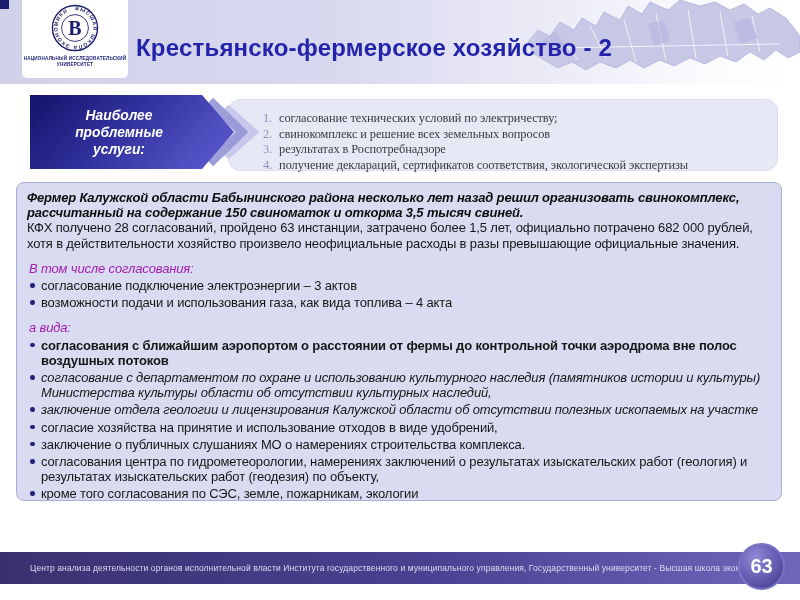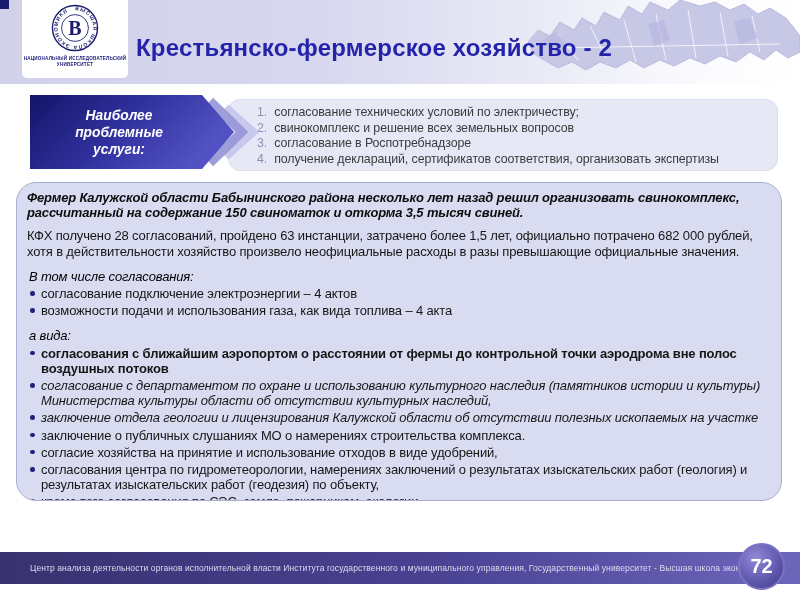--- a/index.html
+++ b/index.html
@@ -27,46 +27,46 @@
   .title{
     position:absolute;left:132px;top:30px;margin:4px;font-size:24px;font-weight:bold;
     color:#2323ab;letter-spacing:.2px;z-index:2;
   }
 
   
   .services-box{
     position:absolute;left:228px;top:99px;width:550px;height:72px;background:#e7e8f6;
     border:1px solid #dcdeef;border-radius:12px;box-sizing:border-box;
   }
-  .services-list{margin:0;padding:5px 8px 0 28px;list-style:none;counter-reset:svc;}
+  .services-list{margin:6px;padding:5px 8px 0 28px;list-style:none;counter-reset:svc;font-family:Liberation Serif, serif;}
   .services-list li{
     counter-increment:svc;font-size:12.4px;line-height:15.5px;color:#3b3b3d;
     letter-spacing:-.1px;white-space:nowrap;
   }
   .services-list li::before{content:counter(svc) ".";color:#8b90ba;margin-right:7px;}
 
   .banner{position:absolute;left:30px;top:95px;width:240px;height:74px;z-index:3;}
   .banner svg{position:absolute;left:0;top:0;}
   .banner-label{
     position:absolute;left:0;top:0;width:178px;height:74px;display:flex;align-items:center;
     justify-content:center;text-align:center;color:#ffffff;font-weight:bold;font-style:italic;
     font-size:13.8px;line-height:17px;padding:0 32px;box-sizing:border-box;
   }
 
   
   .case{
     position:absolute;left:16px;top:182px;width:766px;height:319px;background:#d9dcf1;
-    border:1px solid #a9afd3;border-radius:20px;box-sizing:border-box;
+    border:1px solid #a9afd3;border-radius:8px;box-sizing:border-box;
     padding:7px 14px 4px 10px;overflow:hidden;color:#161616;
     font-size:13px;line-height:15.2px;letter-spacing:-.15px;
   }
   .intro{margin:0 0 4px 0;}
   .intro-bold{display:block;font-weight:bold;font-style:italic;color:#0d0d0d;}
-  .intro-rest{display:block;margin-top:8px;}
-  .group-label{margin:10px 0 2px 2px;color:#000000;font-style:italic;}
+  .intro-rest{display:block;}
+  .group-label{margin:10px 0 2px 2px;color:#a21caf;font-style:italic;}
   .bullets{list-style:none;margin:0;padding:0;}
   .bullets li{position:relative;padding-left:14px;margin:0 0 2px 0;}
   .bullets li::before{
     content:"";position:absolute;left:3px;top:5px;width:4.5px;height:4.5px;border-radius:50%;
     background:#23237c;
   }
   .bullets li.b{font-weight:bold;}
   .bullets li.i{font-style:italic;}
 
   
@@ -117,22 +117,22 @@
 
     <h1 class="title">Крестьянско-фермерское хозяйство - 2</h1>
   </header>
   <div class="corner-sq"></div>
 
   <section>
     <div class="services-box">
       <ol class="services-list">
         <li>согласование технических условий по электричеству;</li>
         <li>свинокомплекс и решение всех земельных вопросов</li>
-        <li>согласование в Роспотребнадзоре</li>
-        <li>получение деклараций, сертификатов соответствия, организовать экспертизы</li>
+        <li>результатах в Роспотребнадзоре</li>
+        <li>получение деклараций, сертификатов соответствия, экологической экспертизы</li>
       </ol>
     </div>
 
     <div class="banner">
       <svg width="240" height="74" viewBox="0 0 240 74" aria-hidden="true">
         <defs>
           <linearGradient id="arrowGrad" x1="0" y1="0" x2="1" y2="0.35">
             <stop offset="0" stop-color="#14146a"></stop>
             <stop offset="0.55" stop-color="#3232a0"></stop>
             <stop offset="1" stop-color="#5252c4"></stop>
@@ -147,36 +147,36 @@
   </section>
 
   <section class="case">
     <p class="intro">
       <span class="intro-bold">Фермер Калужской области Бабынинского района несколько лет назад решил организовать свинокомплекс, рассчитанный на содержание 150 свиноматок и откорма 3,5 тысяч свиней.</span>
       <span class="intro-rest">КФХ получено 28 согласований, пройдено 63 инстанции, затрачено более 1,5 лет, официально потрачено 682 000 рублей, хотя в действительности хозяйство произвело неофициальные расходы в разы превышающие официальные значения.</span>
     </p>
 
     <p class="group-label">В том числе согласования:</p>
     <ul class="bullets">
-      <li class="n">согласование подключение электроэнергии – 4 актов</li>
+      <li class="n">согласование подключение электроэнергии – 3 актов</li>
       <li class="n">возможности подачи и использования газа, как вида топлива – 4 акта</li>
     </ul>
 
     <p class="group-label">а вида:</p>
     <ul class="bullets">
       <li class="b">согласования с ближайшим аэропортом о расстоянии от фермы до контрольной точки аэродрома вне полос воздушных потоков</li>
       <li class="i">согласование с департаментом по охране и использованию культурного наследия (памятников истории и культуры) Министерства культуры области об отсутствии культурных наследий,</li>
       <li class="i">заключение отдела геологии и лицензирования Калужской области об отсутствии полезных ископаемых на участке</li>
+      <li class="n">согласие хозяйства на принятие и использование отходов в виде удобрений,</li>
       <li class="n">заключение о публичных слушаниях  МО о намерениях строительства комплекса.</li>
-      <li class="n">согласие хозяйства на принятие и использование отходов в виде удобрений,</li>
       <li class="n">согласования центра по гидрометеорологии, намерениях заключений о результатах изыскательских работ (геология) и результатах изыскательских работ (геодезия) по объекту,</li>
       <li class="n">кроме того согласования по СЭС, земле, пожарникам, экологии</li>
     </ul>
   </section>
 
   <footer class="footer">
     <div class="footer-text">Центр анализа деятельности органов исполнительной власти Института государственного  и муниципального управления, Государственный университет  - Высшая школа экономики</div>
   </footer>
   <div class="page-badge">
-    <span>72</span>
+    <span>63</span>
   </div>
 
 </div>
 
 </body></html>

